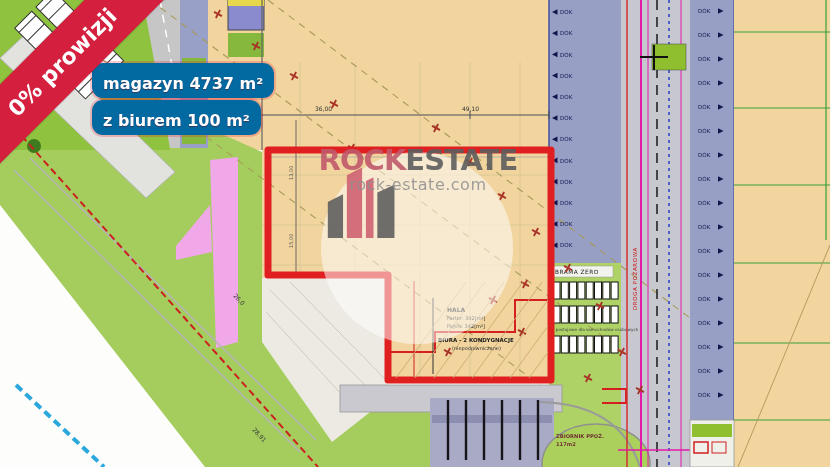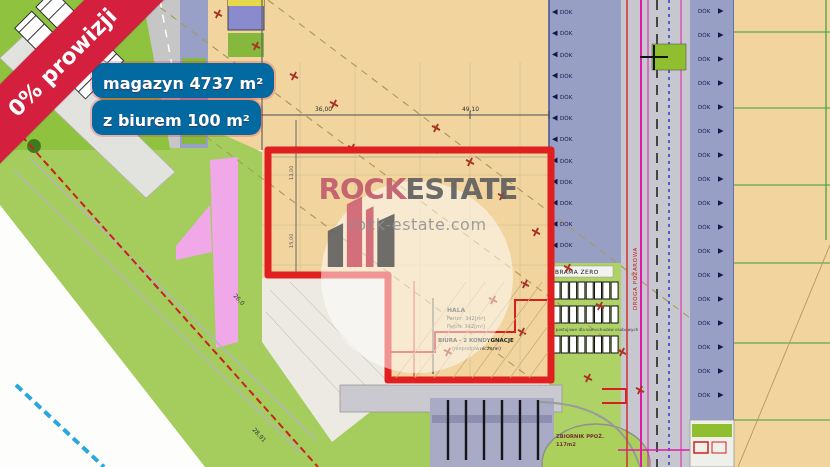--- a/index.html
+++ b/index.html
@@ -10,29 +10,29 @@
   .ribbon{position:absolute;left:-80px;top:34px;width:284px;height:56px;background:#d41f3e;
           transform:rotate(-45deg);display:flex;align-items:center;justify-content:center;
           color:#fff;font-weight:bold;font-size:22px;z-index:40;box-shadow:0 0 2px rgba(0,0,0,.3);}
   
   .badge{position:absolute;left:92px;top:63px;z-index:30;}
   .badge .pill{display:table;background:#0369a1;color:#fff;font-weight:bold;font-size:16px;
                line-height:1.05;padding:13px 11px 5px;border-radius:11px;margin-bottom:2px;
                white-space:nowrap;text-shadow:0 1px 1px rgba(120,0,20,.45);
                box-shadow:0 0 0 2px rgba(230,35,57,.25);}
   
-  .watermark{position:absolute;left:318px;top:177px;width:200px;text-align:center;z-index:20;}
+  .watermark{position:absolute;left:318px;top:148px;width:200px;text-align:center;z-index:20;}
   .wm-circle{position:absolute;left:3px;top:4px;width:192px;height:192px;border-radius:50%;
              background:rgba(255,255,255,.52);}
   .wm-logo{position:relative;margin-top:12px;opacity:.88;}
   .wm-brand{position:relative;font-size:29px;font-weight:bold;letter-spacing:-1px;
             line-height:1;opacity:.9;margin-top:-2px;white-space:nowrap;}
   .wm-brand .p1{color:#c05a6c;}
   .wm-brand .p2{color:#5e5e5e;}
-  .wm-domain{position:relative;font-size:16px;color:#8f8f8f;margin-top:11px;opacity:.85;letter-spacing:.5px;}
+  .wm-domain{position:relative;font-size:16px;color:#8f8f8f;margin-top:0;opacity:.85;letter-spacing:.5px;}
 </style>
 </head>
 <body>
 
 <div class="stage">
 
   <svg id="plan-svg" width="830" height="467" viewBox="0 0 830 467">
 
     <defs>
       <clipPath id="lowclip">

